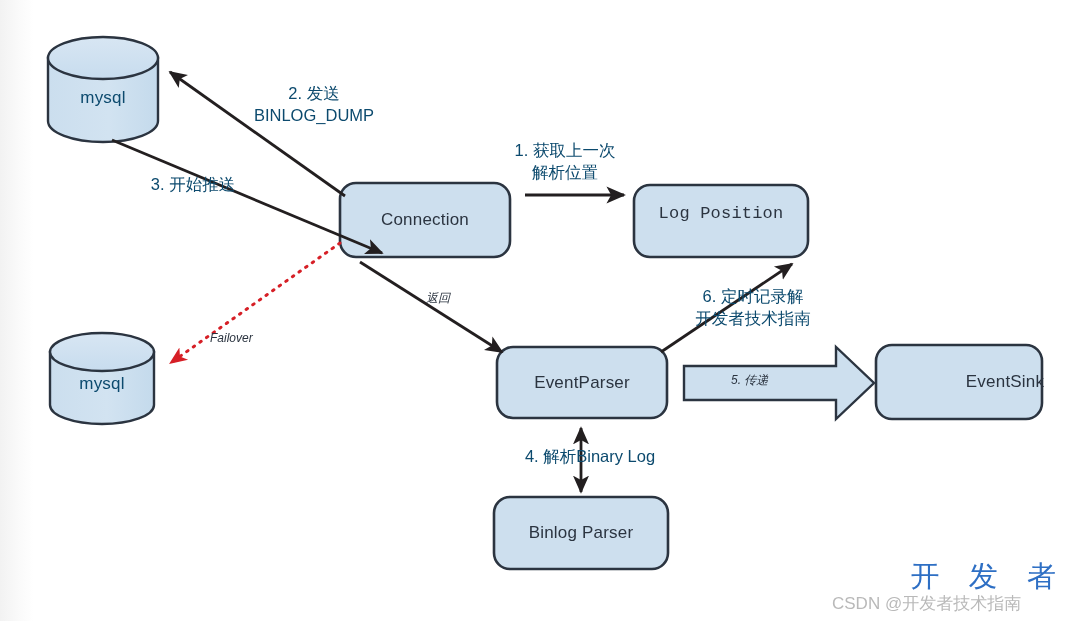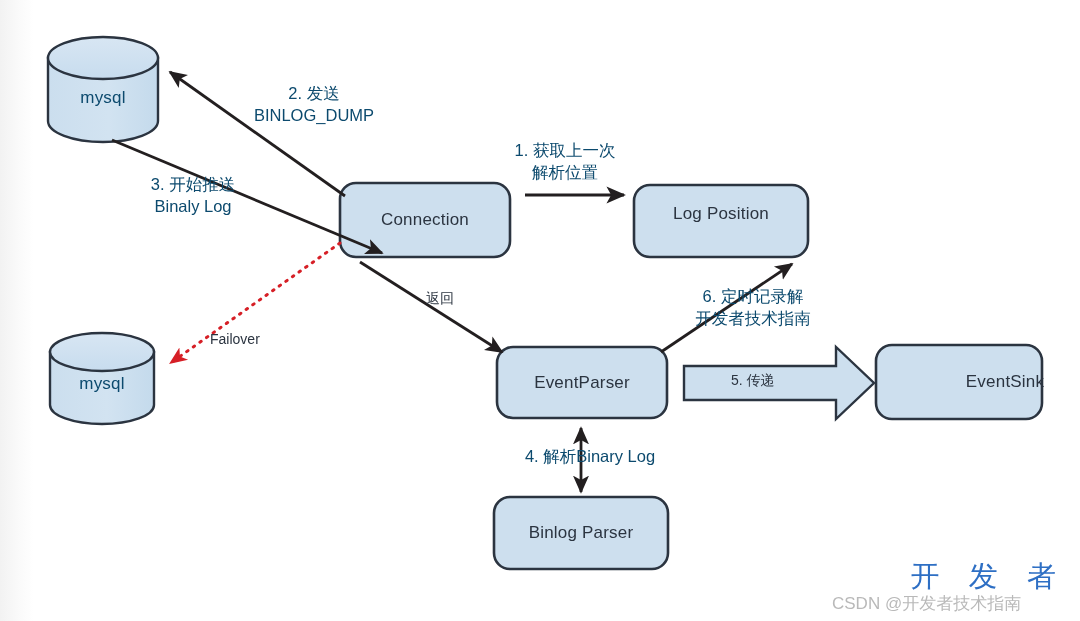--- a/index.html
+++ b/index.html
@@ -45,23 +45,24 @@
     text-align: center;
     pointer-events: none;
   }
   .db-label {
     font-size: 17px;
     color: #0c4a6e;
   }
   .flow-label {
     position: absolute;
     color: #2b3440;
-    font-size: 14px;
+    font-size: 12px;
     white-space: nowrap;
     pointer-events: none;
+    font-style: italic;
   }
   #watermark {
     position: absolute;
     right: 6px;
     bottom: 2px;
     width: 250px;
     height: 62px;
   }
   #wm-brand {
     position: absolute;
@@ -169,41 +170,40 @@
       <path d="M 684 366 L 836 366 L 836 347 L 874 383 L 836 419 L 836 400 L 684 400 Z" fill="#cddfee" stroke="#2b3440" stroke-width="2.4" stroke-linejoin="miter"></path>
     </g>
   </svg>
 
   <div class="node-label db-label" style="left:48px; top:68px; width:110px; height:60px;">mysql</div>
 
   <div class="node-label db-label" style="left:50px; top:358px; width:104px; height:52px;">mysql</div>
 
   <div class="node-label" style="left:340px; top:183px; width:170px; height:74px;">Connection</div>
 
-  <div class="node-label" style="left:634px; top:185px; width:174px; height:57px;">Log Position</div>
+  <div class="node-label" style="left:634px; top:185px; width:174px; height:57px;font-family:Liberation Mono, monospace;">Log Position</div>
 
   <div class="node-label" style="left:497px; top:347px; width:170px; height:71px;border-radius:6px;">EventParser</div>
 
   <div class="node-label" style="left:494px; top:497px; width:174px; height:72px;">Binlog Parser</div>
 
   <div class="node-label" style="left:908px; top:345px; width:194px; height:74px;">EventSink</div>
 
   <div class="edge-label" style="left:500px; top:139px; width:130px;">
     <div>1. 获取上一次</div>
     <div>解析位置</div>
   </div>
 
   <div class="edge-label" style="left:240px; top:82px; width:148px;">
     <div>2. 发送</div>
     <div>BINLOG_DUMP</div>
   </div>
 
   <div class="edge-label" style="left:128px; top:173px; width:130px;">
     <div>3. 开始推送</div>
-    <div>Binaly Log</div>
   </div>
 
   <div class="edge-label" style="left:510px; top:445px; width:160px;">
     <div>4. 解析Binary Log</div>
   </div>
 
   <div class="flow-label" style="left:731px; top:372px;">5. 传递</div>
 
   <div class="edge-label" style="left:683px; top:285px; width:140px;">
     <div>6. 定时记录解</div>

